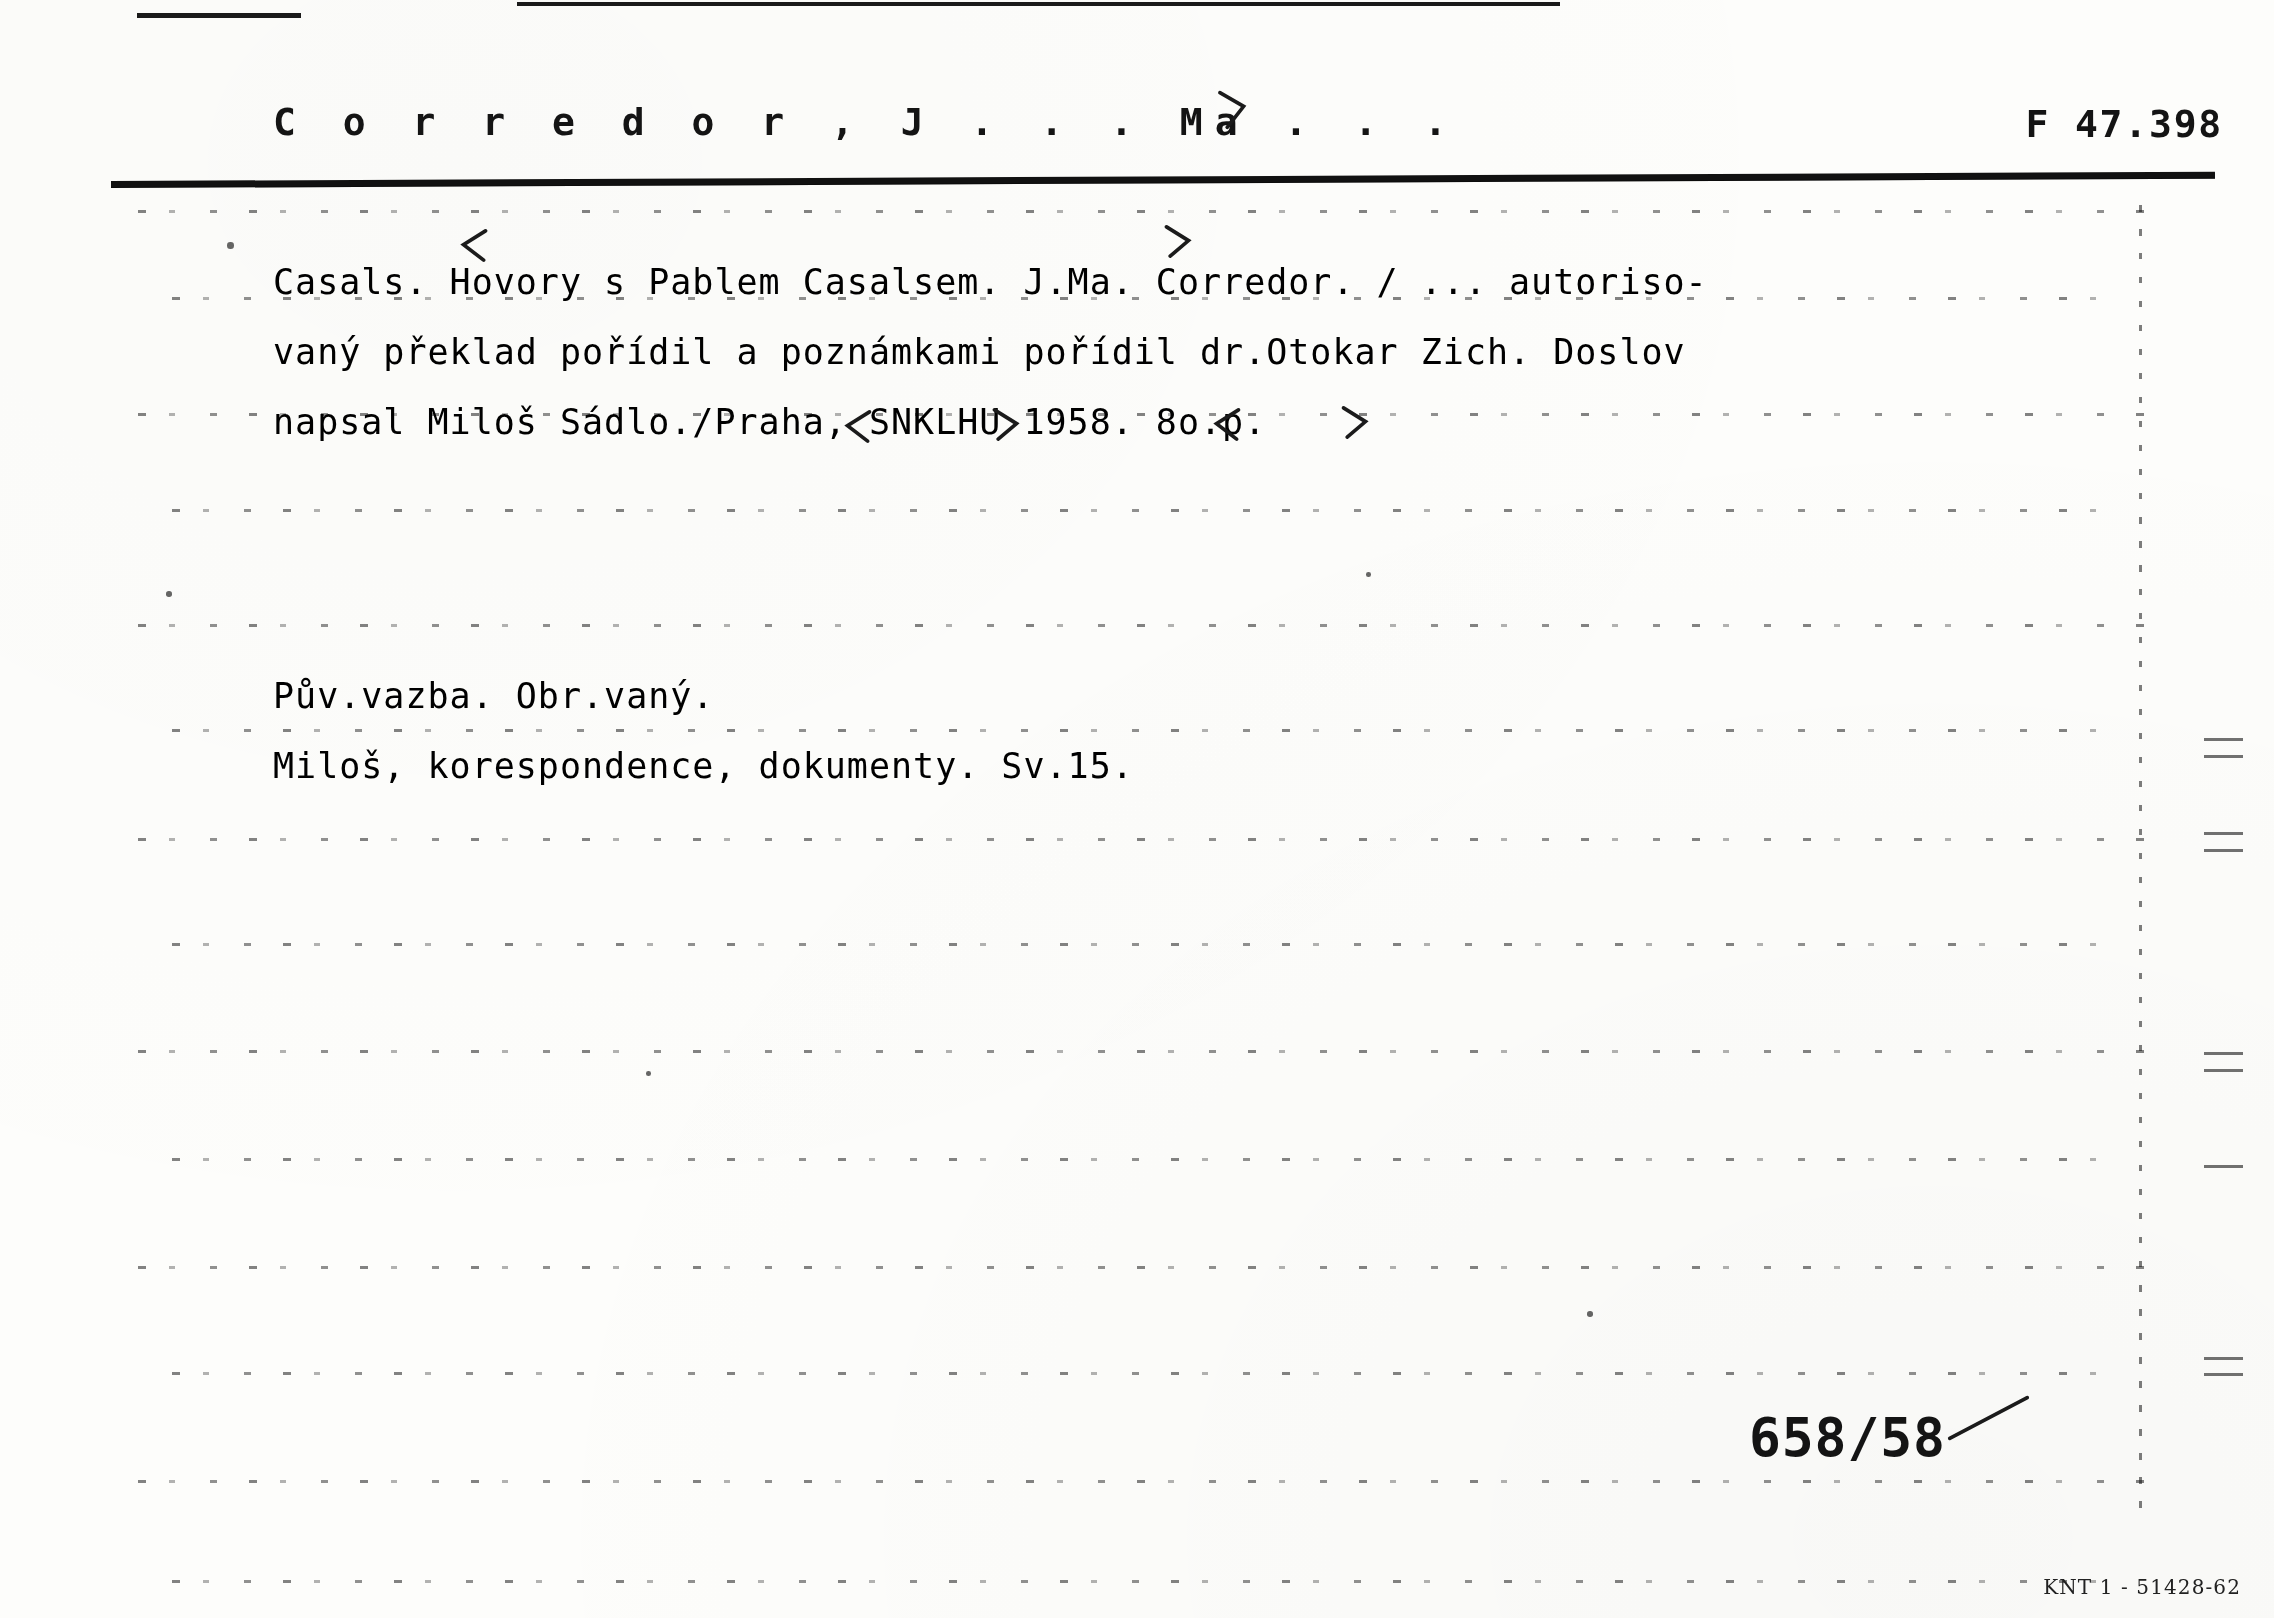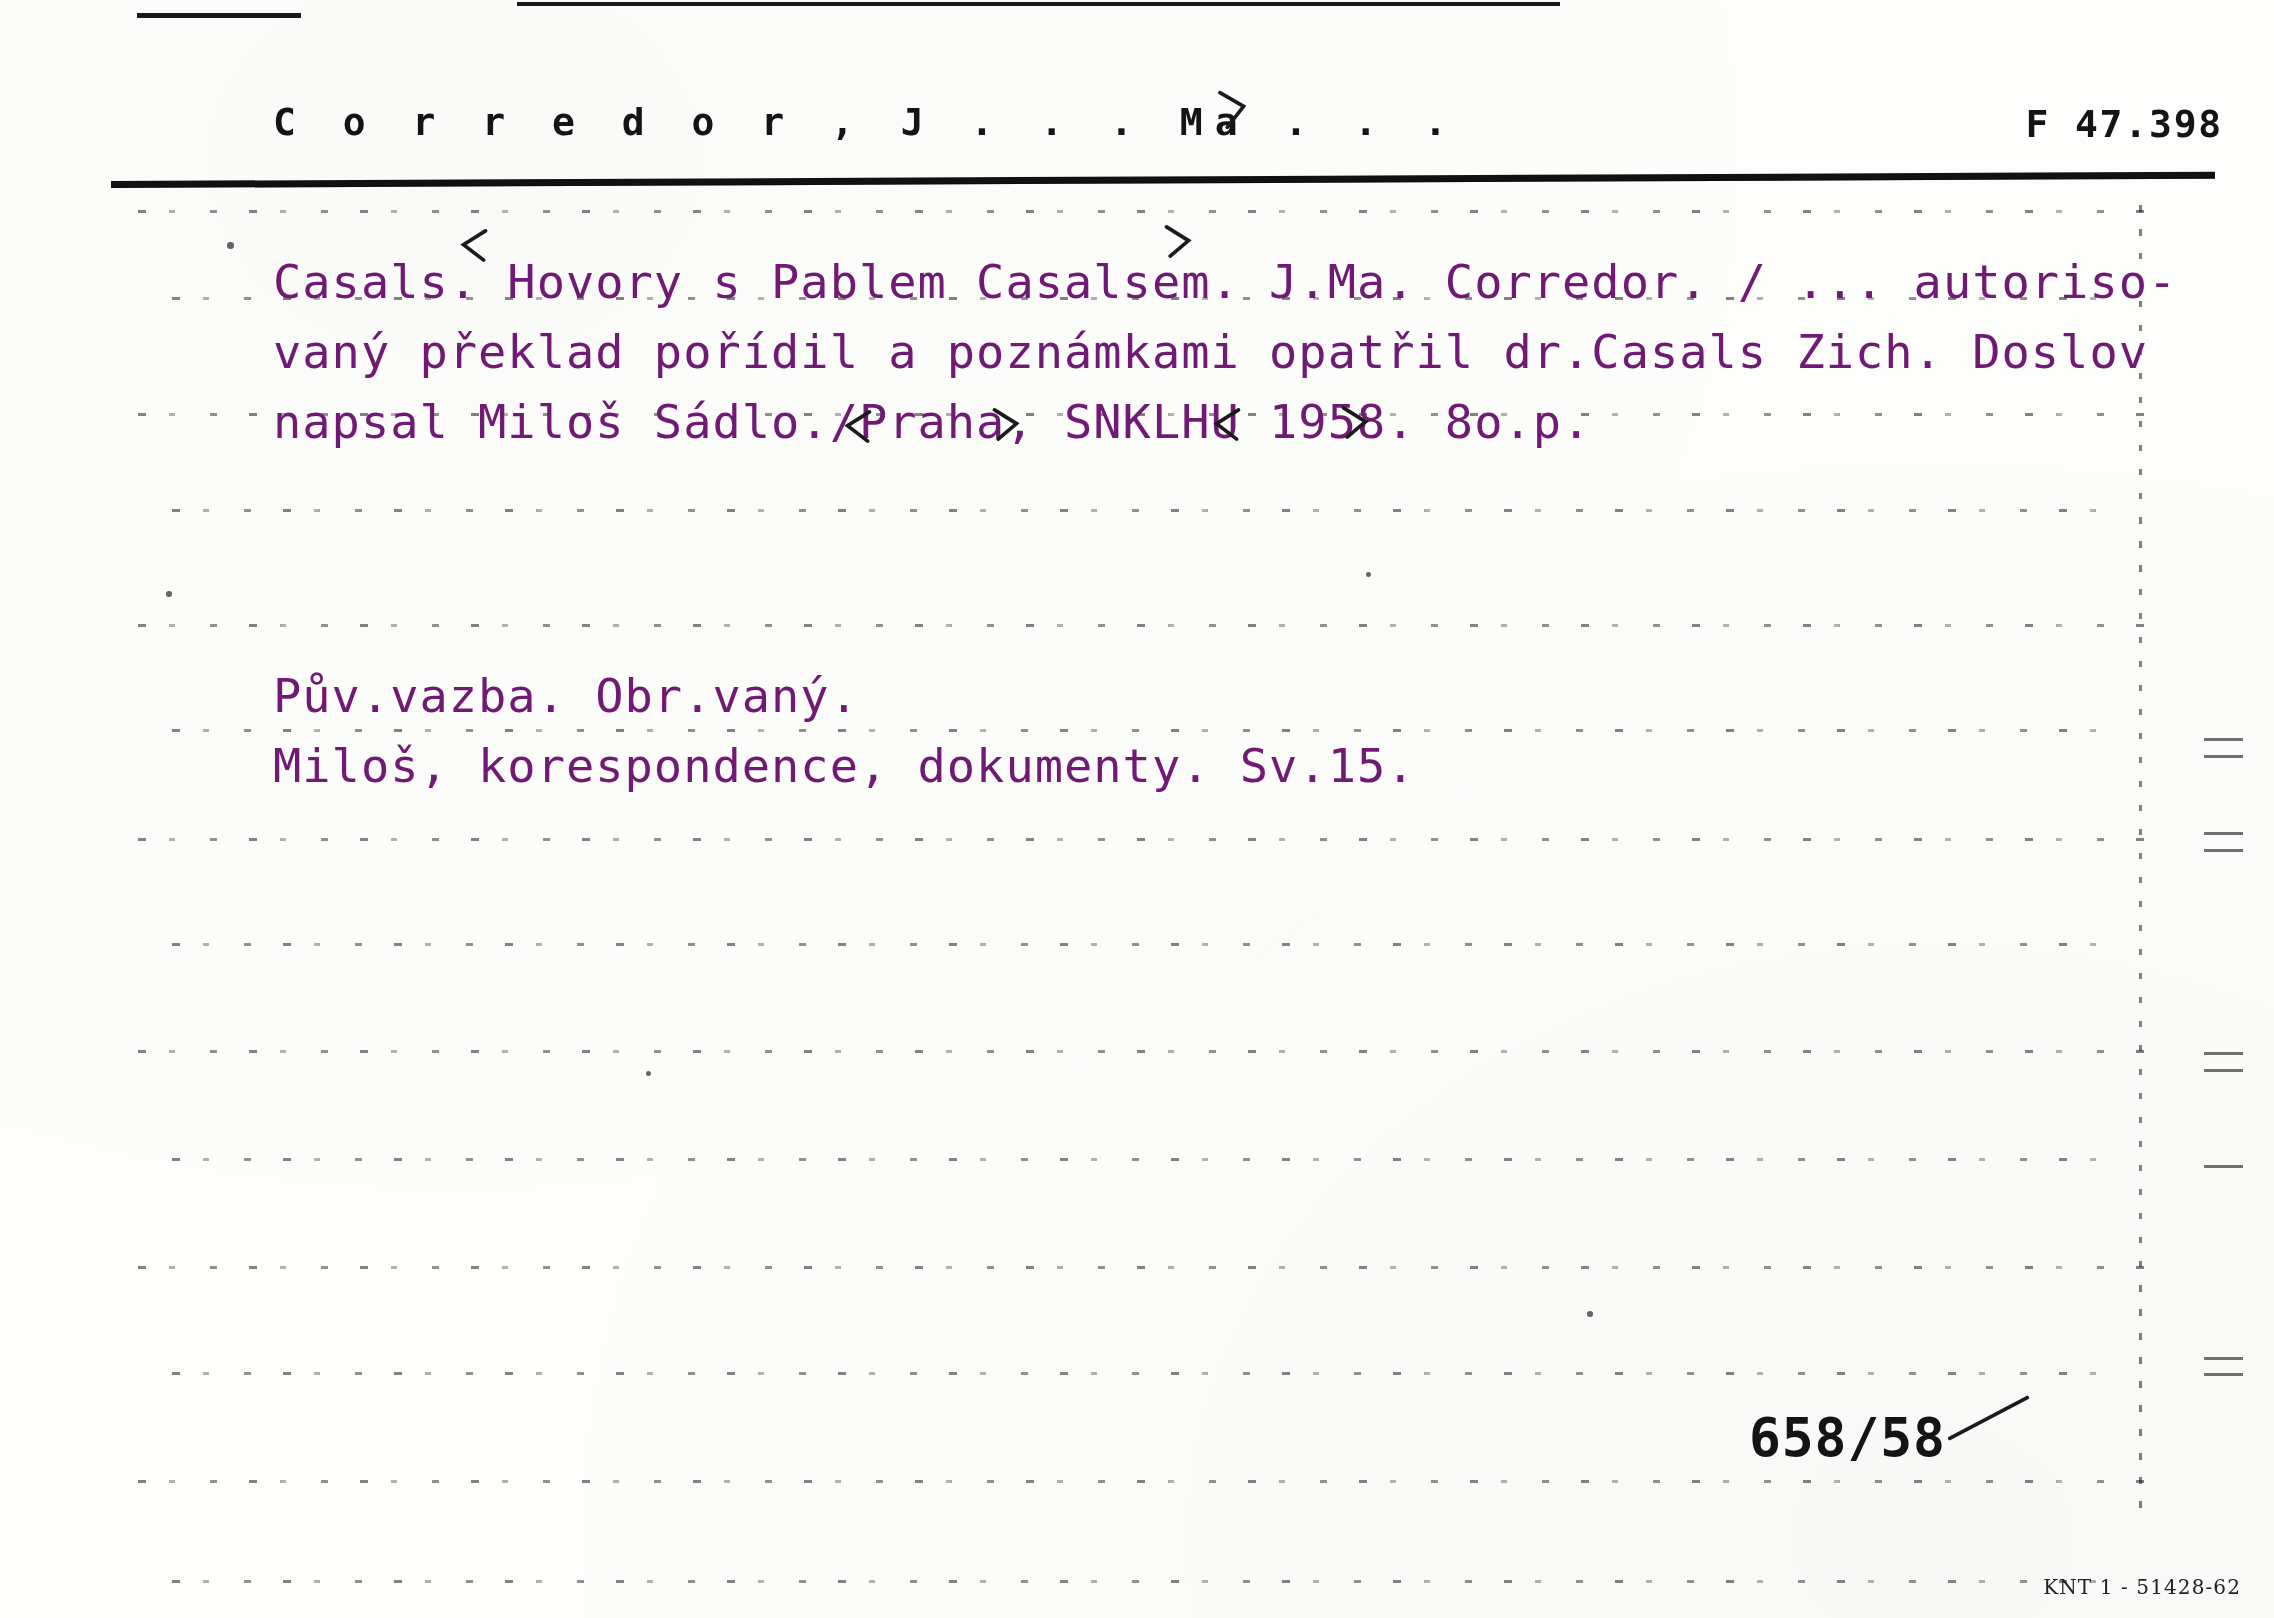--- a/index.html
+++ b/index.html
@@ -100,25 +100,25 @@
   }
 
   
   .body-block {
     position: absolute;
     left: 273px;
     top: 247px;
     width: 1855px;
   }
   .line {
-    font-size: 47px;
+    font-size: 35px;
     letter-spacing: 1px;
     line-height: 70px;
     white-space: nowrap;
-    color: #701a75;
+    color: #000000;
   }
 
   .block-2 {
     position: absolute;
     left: 273px;
     top: 661px;
     width: 1855px;
   }
 
   
@@ -256,21 +256,21 @@
   <div class="right-ticks" style="top:832px;"></div>
   <div class="right-ticks" style="top:849px;"></div>
   <div class="right-ticks" style="top:1052px;"></div>
   <div class="right-ticks" style="top:1069px;"></div>
   <div class="right-ticks" style="top:1165px;"></div>
   <div class="right-ticks" style="top:1357px;"></div>
   <div class="right-ticks" style="top:1373px;"></div>
 
   <div class="body-block">
     <div class="line">Casals. Hovory s Pablem Casalsem. J.Ma. Corredor. / ... autoriso-</div>
-    <div class="line">vaný překlad pořídil a poznámkami opatřil dr.Casals Zich. Doslov</div>
+    <div class="line">vaný překlad pořídil a poznámkami pořídil dr.Otokar Zich. Doslov</div>
     <div class="line">napsal Miloš Sádlo./Praha, SNKLHU 1958. 8o.p.</div>
   </div>
 
   <div class="block-2">
     <div class="line">Pův.vazba. Obr.vaný.</div>
     <div class="line">Miloš, korespondence, dokumenty. Sv.15.</div>
   </div>
 
   <svg class="mark" style="left:458px; top:227px; width:33px; height:37px;" viewBox="0 0 36 40">
     <path d="M30 4 L6 19 L28 36" stroke="#1b1b1b" stroke-width="4" fill="none" stroke-linecap="round"></path>

